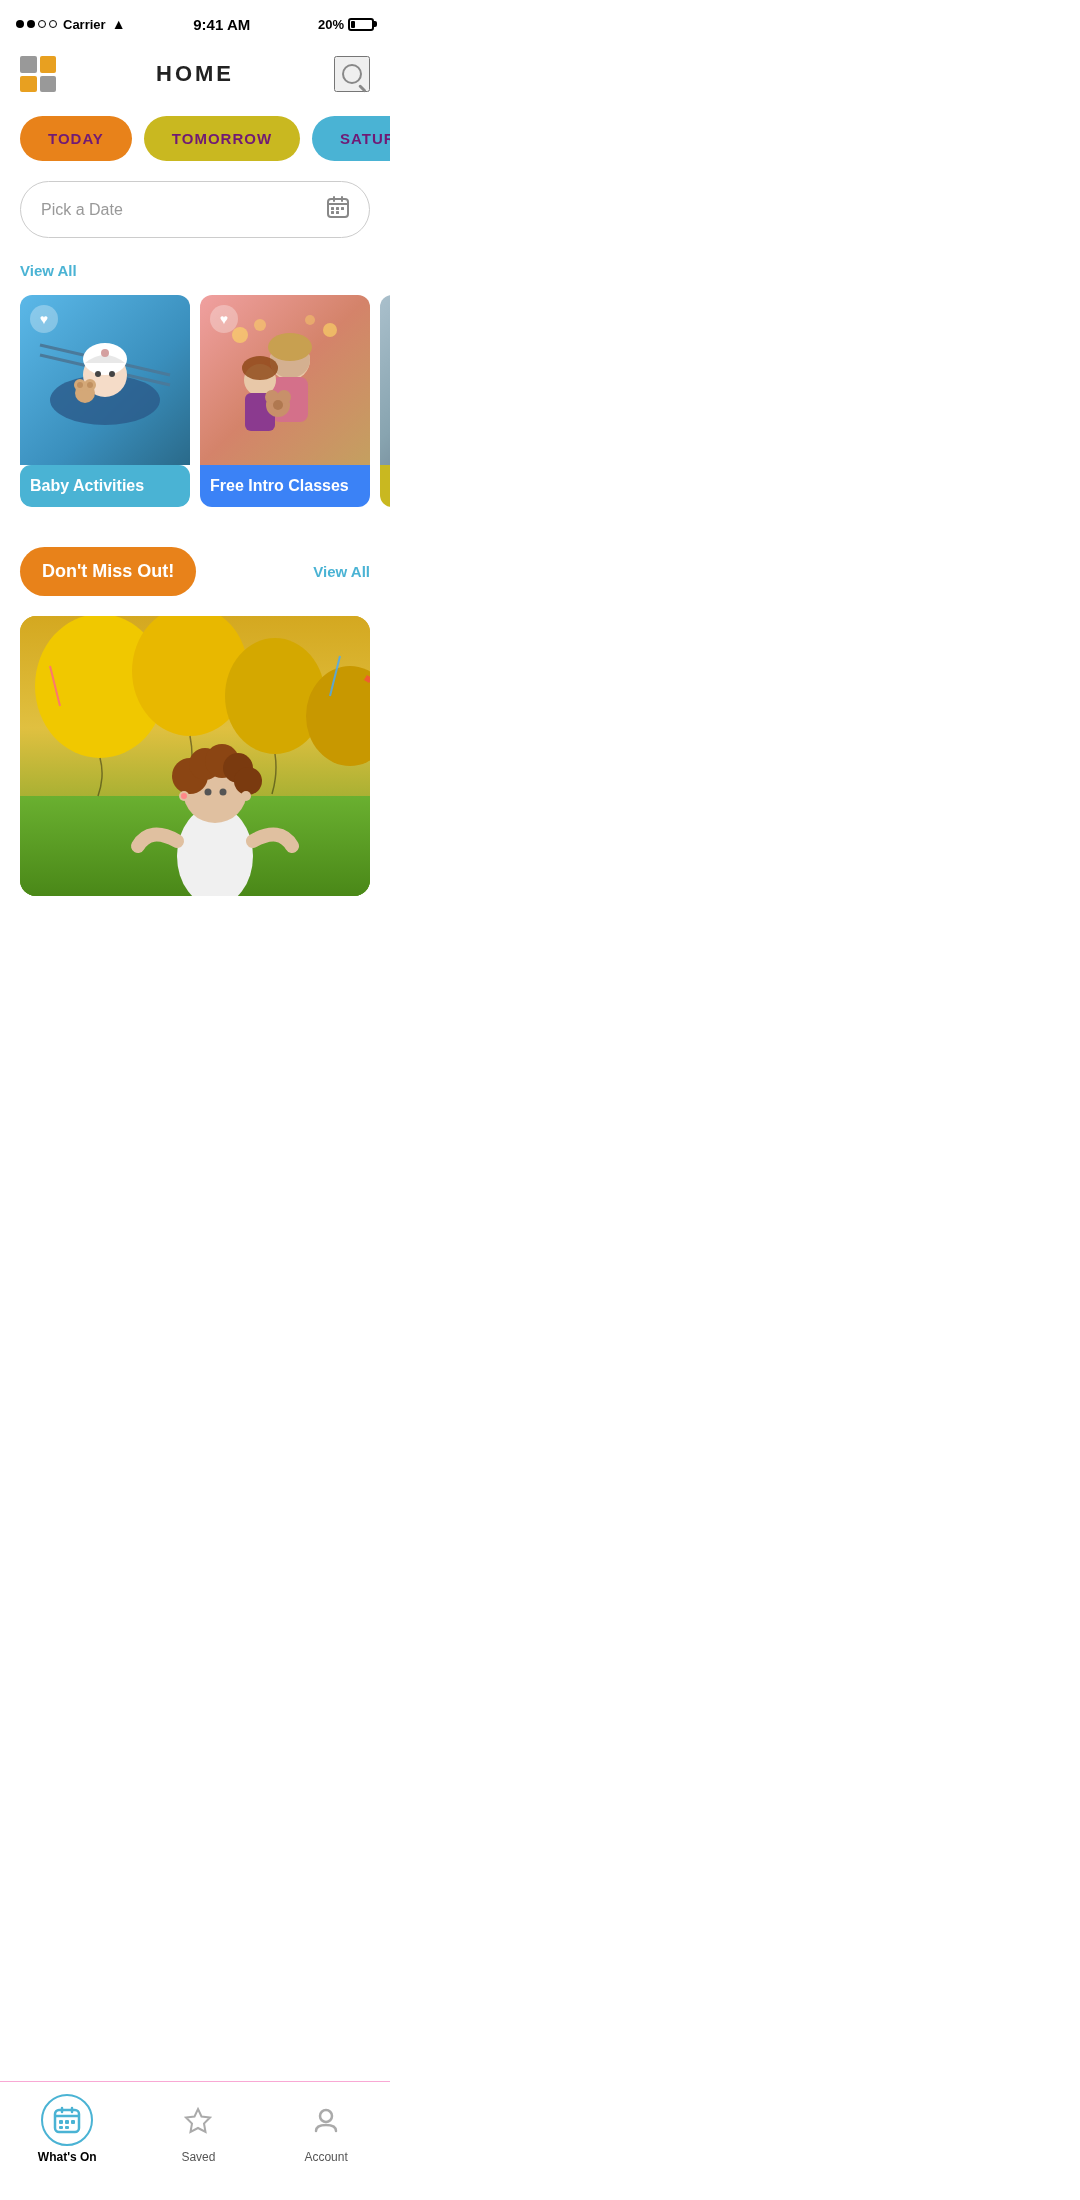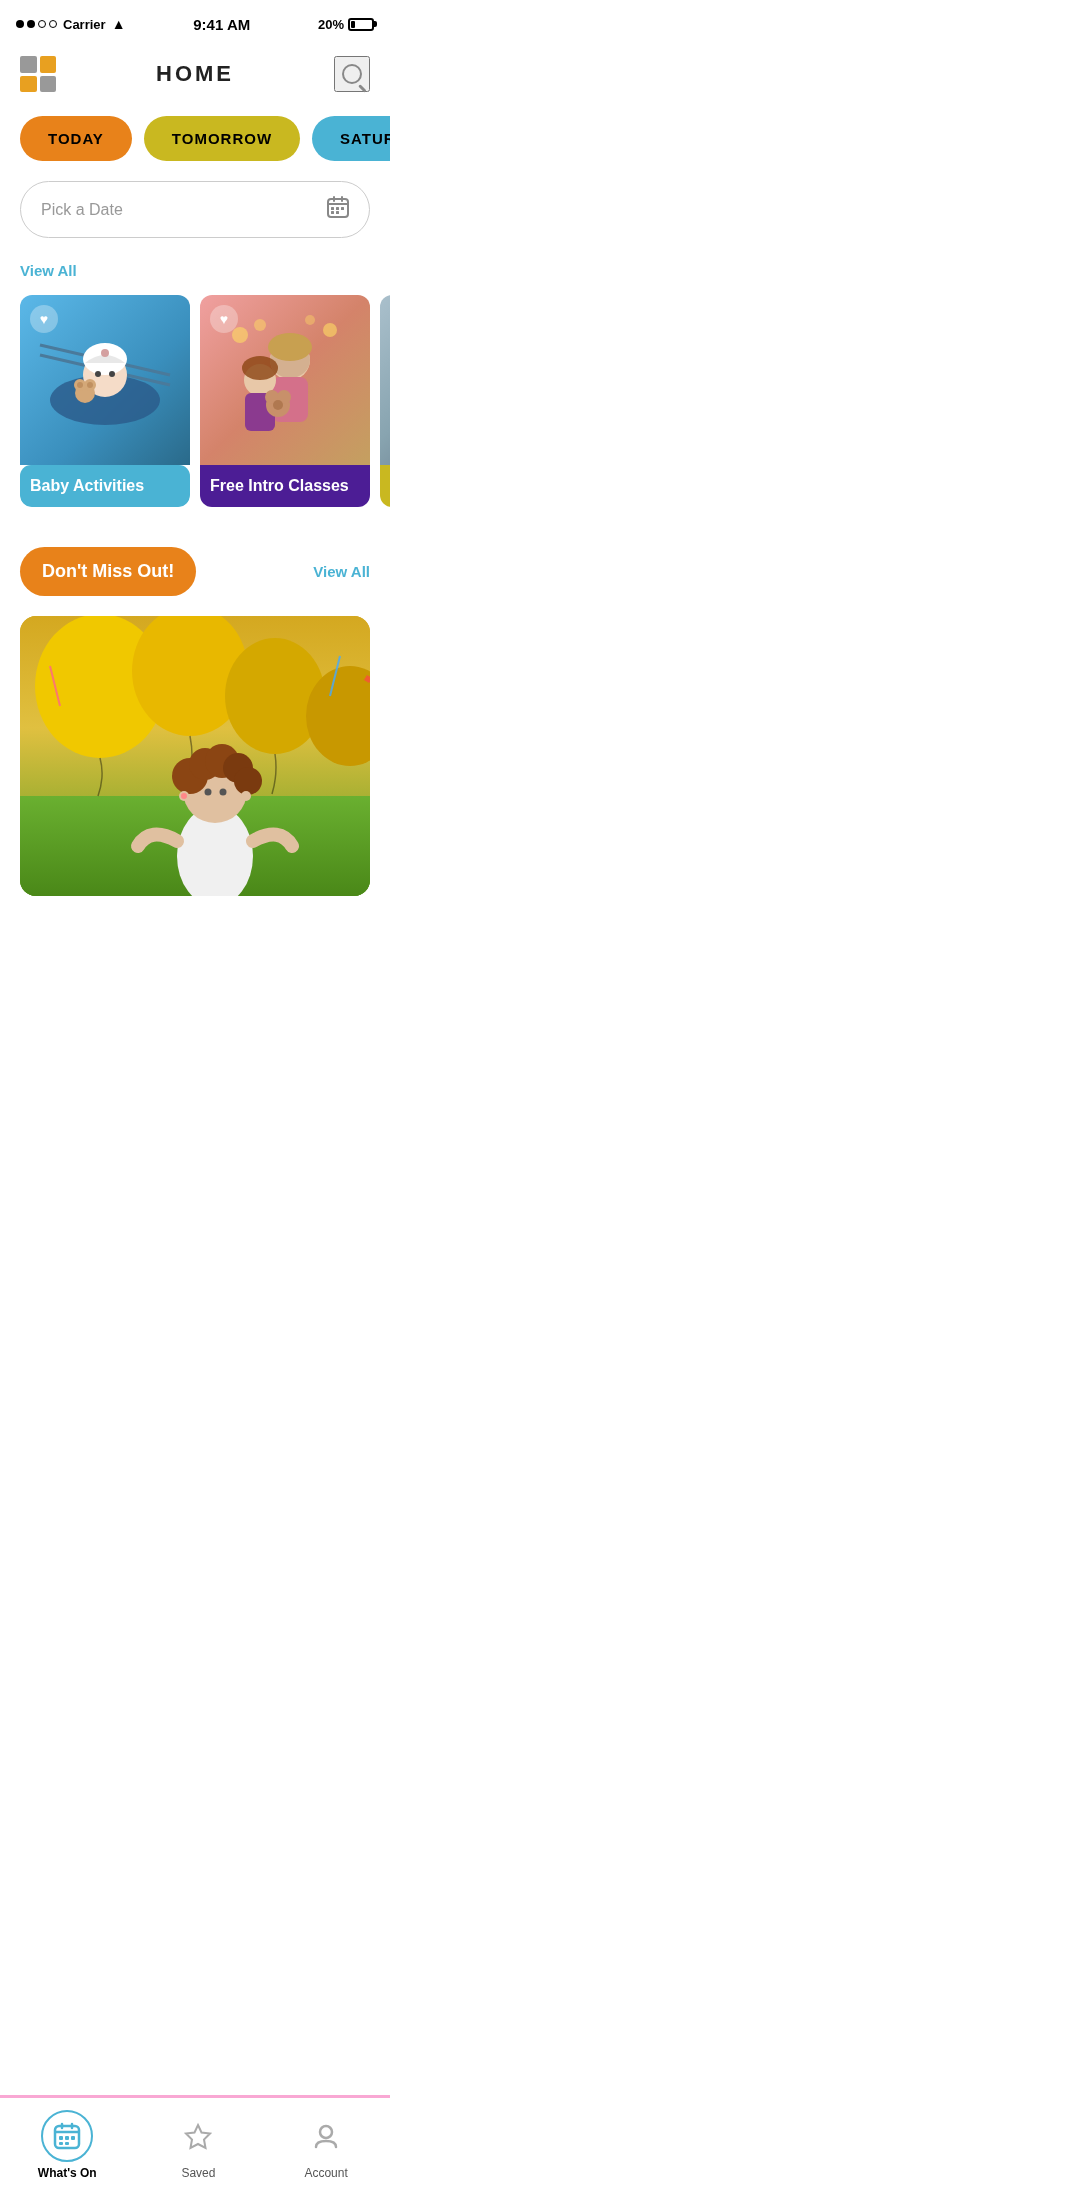--- a/index.html
+++ b/index.html
@@ -151,21 +151,21 @@
     .day-scroll::-webkit-scrollbar { display: none; }
     .day-btn {
       padding: 14px 28px;
       border-radius: 50px;
       border: none;
       font-size: 15px;
       font-weight: 800;
       letter-spacing: 1px;
       cursor: pointer;
       white-space: nowrap;
-      color: #000000;
+      color: #701a75;
     }
     .day-btn.today { background: #e8821a; }
     .day-btn.tomorrow { background: #c9b820; }
     .day-btn.saturday { background: #4ab3d4; }
 
     
     .date-picker-wrap {
       padding: 4px 20px 16px;
     }
     .date-picker {
@@ -260,21 +260,21 @@
       font-size: 14px;
       color: #fff;
     }
     .card-label-strip {
       padding: 12px 10px;
       font-size: 16px;
       font-weight: 700;
       color: #fff;
     }
     .card-label-strip.blue-strip { background: #4ab3d4; border-radius: 11px; }
-    .card-label-strip.orange-strip { background: #4c1d95; }
+    .card-label-strip.orange-strip { background: #3b82f6; }
     .card-label-strip.yellow-strip { background: #c9b820; }
 
     
     .dont-miss-section {
       padding: 8px 0 0;
     }
     .feature-image-wrap {
       margin: 8px 20px 0;
       border-radius: 16px;
       overflow: hidden;
@@ -295,25 +295,25 @@
       align-items: flex-end;
       justify-content: center;
       position: relative;
       overflow: hidden;
     }
     
 
     
     .bottom-nav {
       position: fixed;
-      bottom: 0;
+      bottom: 16px;
       left: 0;
       width: 390px;
       background: #fff;
-      border-top: 3px solid #f9a8d4;
+      border-top: 1px solid #f9a8d4;
       display: flex;
       justify-content: space-around;
       align-items: center;
       padding: 12px 0 20px;
     }
     .nav-item {
       display: flex;
       flex-direction: column;
       align-items: center;
       gap: 4px;

